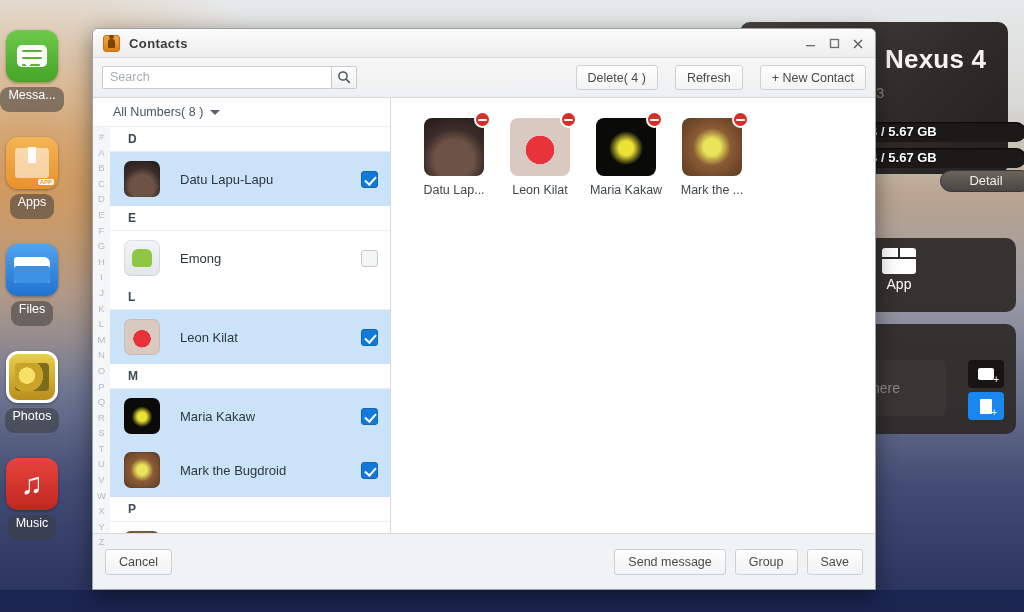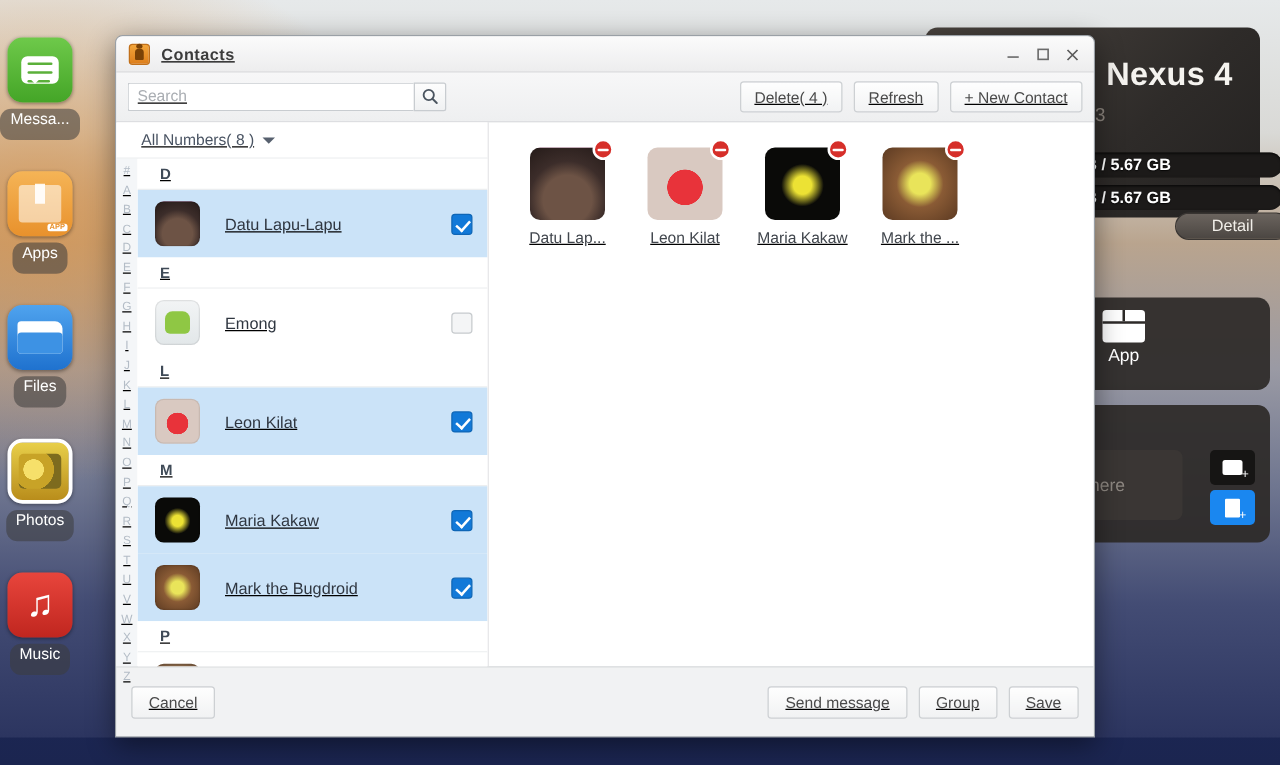--- a/index.html
+++ b/index.html
@@ -83,21 +83,21 @@
   .mini-folder{width:16px;height:12px;background:#fff;border-radius:2px;position:relative;}
   .mini-folder:after{content:"+";position:absolute;right:-5px;bottom:-5px;font-size:10px;color:#fff;}
   .mini-doc{width:12px;height:15px;background:#fff;border-radius:1px;position:relative;}
   .mini-doc:after{content:"+";position:absolute;right:-5px;bottom:-4px;font-size:10px;color:#fff;}
 
   
   #contacts-dialog {
     position: absolute; left: 92px; top: 28px; width: 784px; height: 562px;
     background: #f3f4f5; border: 1px solid #9aa0a6;
     border-radius: 6px 6px 0 0; box-shadow: 0 6px 22px rgba(0,0,0,.45);
-    overflow: hidden; display: flex; flex-direction: column; text-decoration: underline;
+    overflow: hidden; display: flex; flex-direction: column;
   }
   #titlebar {
     height: 29px; background: linear-gradient(180deg,#fbfbfb,#ededee);
     border-bottom: 1px solid #dcdcde; display: flex; align-items: center; padding: 0 6px;
     position: relative; flex: none;
   }
   #app-icon {
     width: 17px; height: 17px; border-radius: 3px; margin-left: 4px;
     background: linear-gradient(180deg,#f3a63b,#dd7e1b); border:1px solid #c2701a;
     display:flex; align-items:center; justify-content:center;
@@ -118,21 +118,21 @@
   #search-wrap { display:flex; height:24px; width: 255px; }
   #search-input {
     flex:1; height:23px; border:1px solid #c8ccd0; border-right:none; background:#fff;
     padding: 0 7px; font-size:12.5px; color:#333; outline:none; border-radius:2px 0 0 2px;
   }
   #search-input::placeholder { color:#a9adb2; }
   #search-btn {
     width:26px; height:23px; border:1px solid #c8ccd0; background:linear-gradient(180deg,#fdfdfd,#f0f1f2);
     border-radius:0 2px 2px 0; display:flex; align-items:center; justify-content:center; cursor:pointer;
   }
-  #toolbar-right { margin-left:auto; display:flex; gap:9px;align-items:flex-end; }
+  #toolbar-right { margin-left:auto; display:flex; gap:17px;align-items:flex-end; }
   .tb-btn {
     height:25px; padding: 0 11px; font-size:12.5px; color:#4a4a4a;
     background: linear-gradient(180deg,#fefefe,#f2f3f4); border:1px solid #cdd0d3;
     border-radius:3px; display:flex; align-items:center; cursor:pointer;
   }
 
   #body-area { flex:1; display:flex; min-height:0;justify-content:flex-end; }
 
   #left-pane { width: 298px; background:#fff; border-right:1px solid #d6d8da; display:flex; flex-direction:column; }
   #filter-row { height: 29px; display:flex; align-items:center; padding-left: 20px; flex:none;
@@ -154,21 +154,21 @@
   .avatar { width:36px; height:36px; border-radius:7px; flex:none; background-size:cover;
             box-shadow:0 0 0 1px rgba(0,0,0,.08) inset; }
   .contact-name { margin-left: 20px; font-size: 13px; color:#2f3640; flex:1; }
   .cbx { width:17px; height:17px; border-radius:3px; flex:none; position:relative; }
   .cbx.off { background:#f4f5f6; border:1px solid #c6cacd; }
   .cbx.on  { background:#1279d8; border:1px solid #0f66b6; }
   .cbx.on:after { content:""; position:absolute; left:5px; top:2px; width:5px; height:9px;
                   border:solid #fff; border-width:0 2px 2px 0; transform:rotate(42deg); }
 
   #right-pane { flex:1; background:#fff; display:flex; flex-direction:column; }
-  #thumbs { padding: 20px 0 0 26px; display:flex; gap:20px; flex:1; align-content:flex-start; flex-wrap:wrap; }
+  #thumbs { padding: 20px 0 0 26px; display:flex; gap:12px; flex:1; align-content:flex-start; flex-wrap:wrap; }
   .thumb { width: 74px; }
   .thumb-img-wrap { position:relative; width:60px; height:58px; margin:0 auto; }
   .thumb-img { width:60px; height:58px; border-radius:8px; background-size:cover; }
   .remove-badge { position:absolute; right:-7px; top:-7px; width:17px; height:17px; border-radius:50%;
                   background:#d62f2a; border:2px solid #fff; display:flex; align-items:center; justify-content:center; }
   .remove-badge i { width:9px; height:2px; background:#fff; border-radius:1px; display:block; }
   .thumb-label { text-align:center; font-size:12.5px; color:#41464d; margin-top:7px; white-space:nowrap;
                  overflow:hidden; }
 
   #footer { height: 56px; background:#f1f2f3; border-top:1px solid #d9dbdd;

